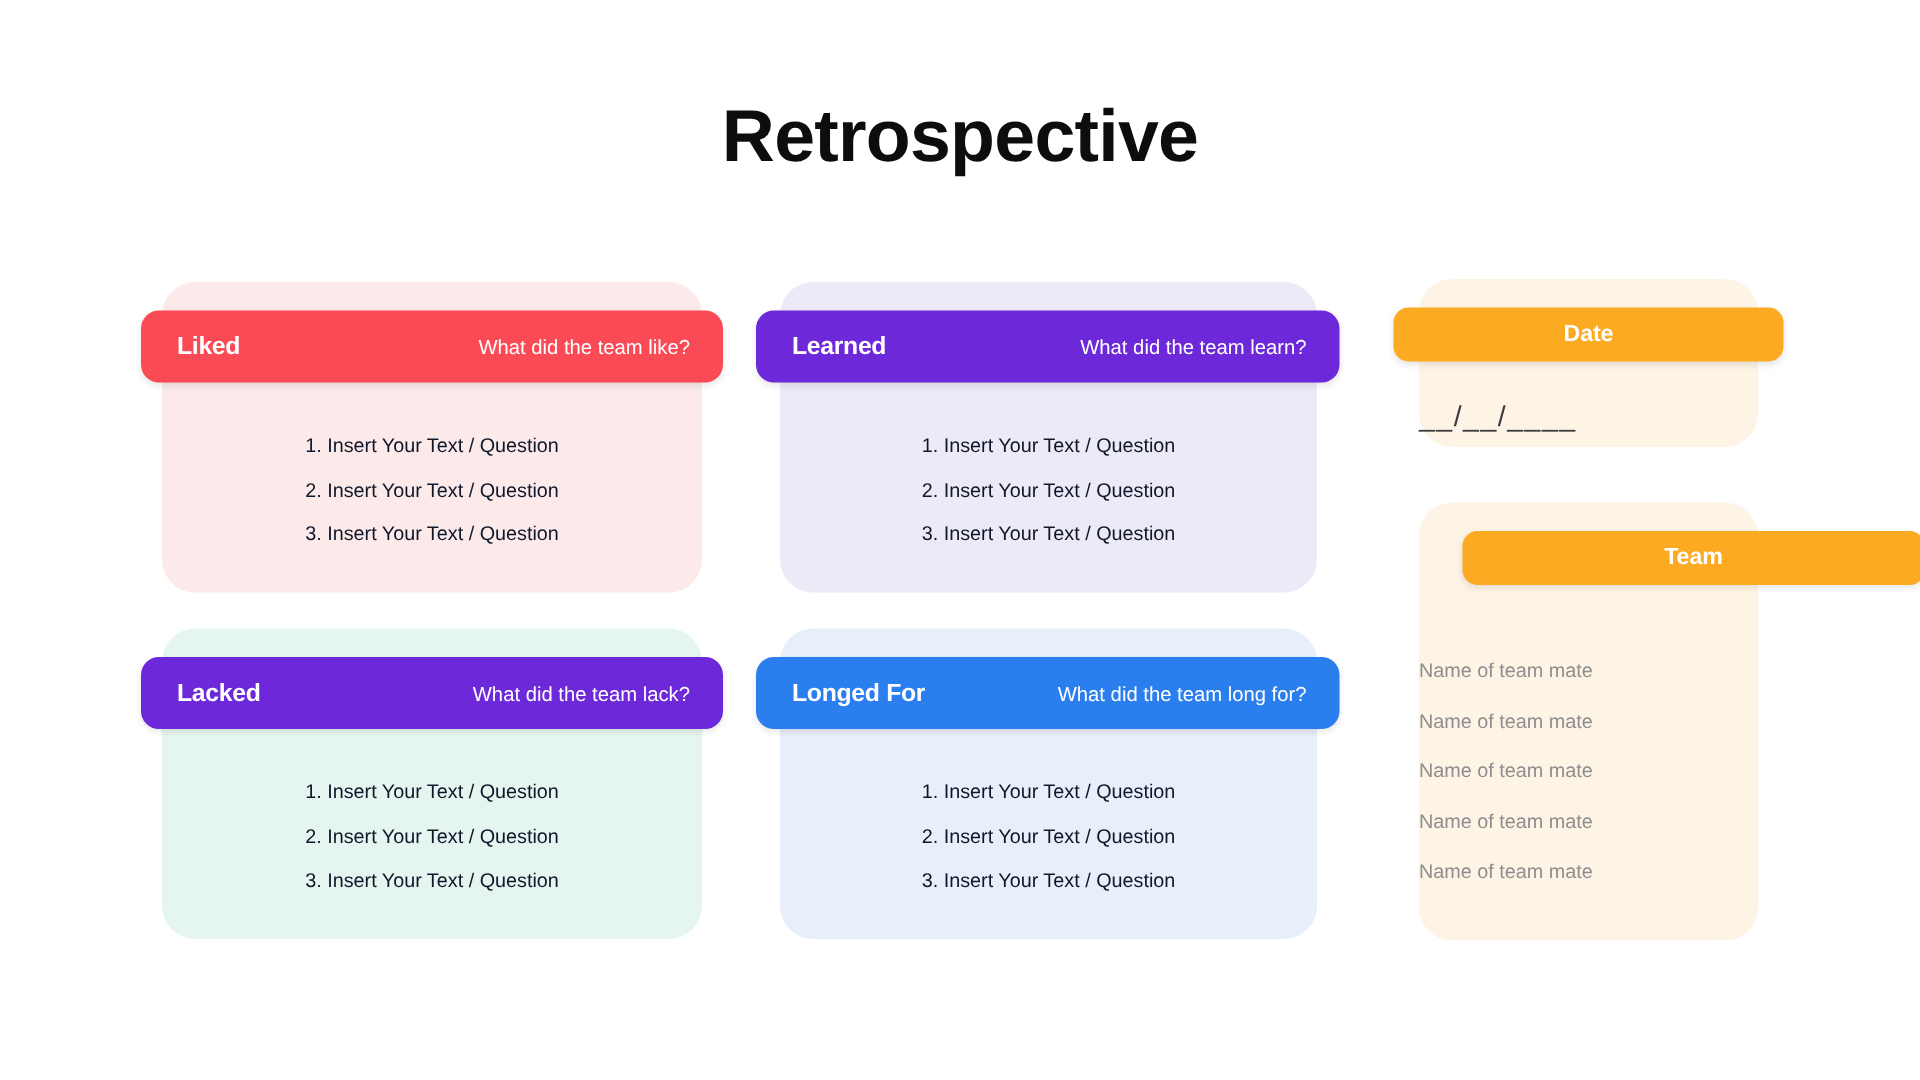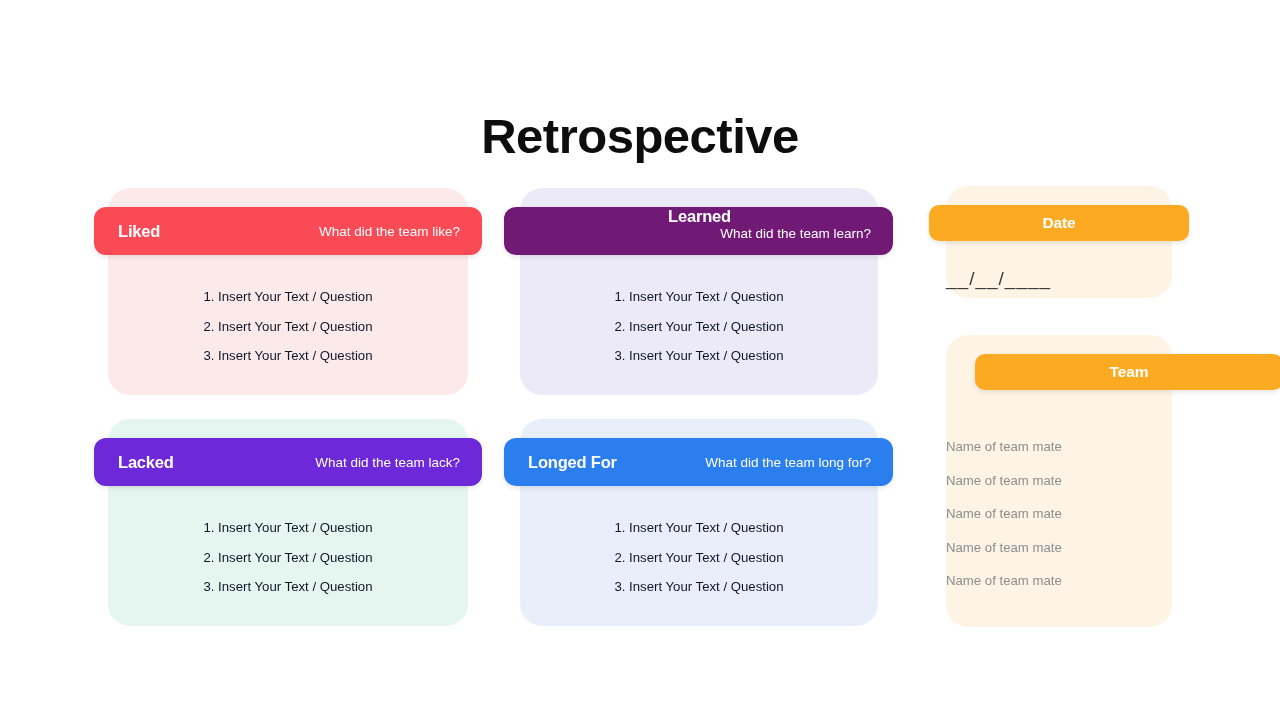--- a/index.html
+++ b/index.html
@@ -25,21 +25,20 @@
     position: absolute;
     top: 62px;
     left: 0;
     width: 1280px;
     text-align: center;
     font-size: 49px;
     font-weight: bold;
     letter-spacing: -0.5px;
     color: #0d0d0d;
     line-height: 1.2;
-    margin-top: 45px;
   }
 
   
   .retro-card {
     position: absolute;
   }
   .retro-body {
     position: absolute;
     border-radius: 22px;
   }
@@ -80,21 +79,21 @@
     white-space: nowrap;
   }
 
   
   #card-liked .retro-body   { left: 108px; top: 188px; width: 360px; height: 207px; background: #fceaea; }
   #card-liked .retro-header { left: 94px;  top: 207px; width: 388px; background: #fa4a55; }
   #card-liked .retro-lines  { left: 108px; top: 282px; width: 360px; }
 
   
   #card-learned .retro-body   { left: 520px; top: 188px; width: 358px; height: 207px; background: #eceaf6; }
-  #card-learned .retro-header { left: 504px; top: 207px; width: 389px; background: #701a75; flex-direction: column; }
+  #card-learned .retro-header { left: 504px; top: 207px; width: 389px; background: #6d28d9; }
   #card-learned .retro-lines  { left: 520px; top: 282px; width: 358px; }
 
   
   #card-lacked .retro-body   { left: 108px; top: 419px; width: 360px; height: 207px; background: #e5f5ef; }
   #card-lacked .retro-header { left: 94px;  top: 438px; width: 388px; background: #6d28d9; }
   #card-lacked .retro-lines  { left: 108px; top: 513px; width: 360px; }
 
   
   #card-longed .retro-body   { left: 520px; top: 419px; width: 358px; height: 207px; background: #e8eefa; }
   #card-longed .retro-header { left: 504px; top: 438px; width: 389px; background: #2b7eed; justify-content: center; }

